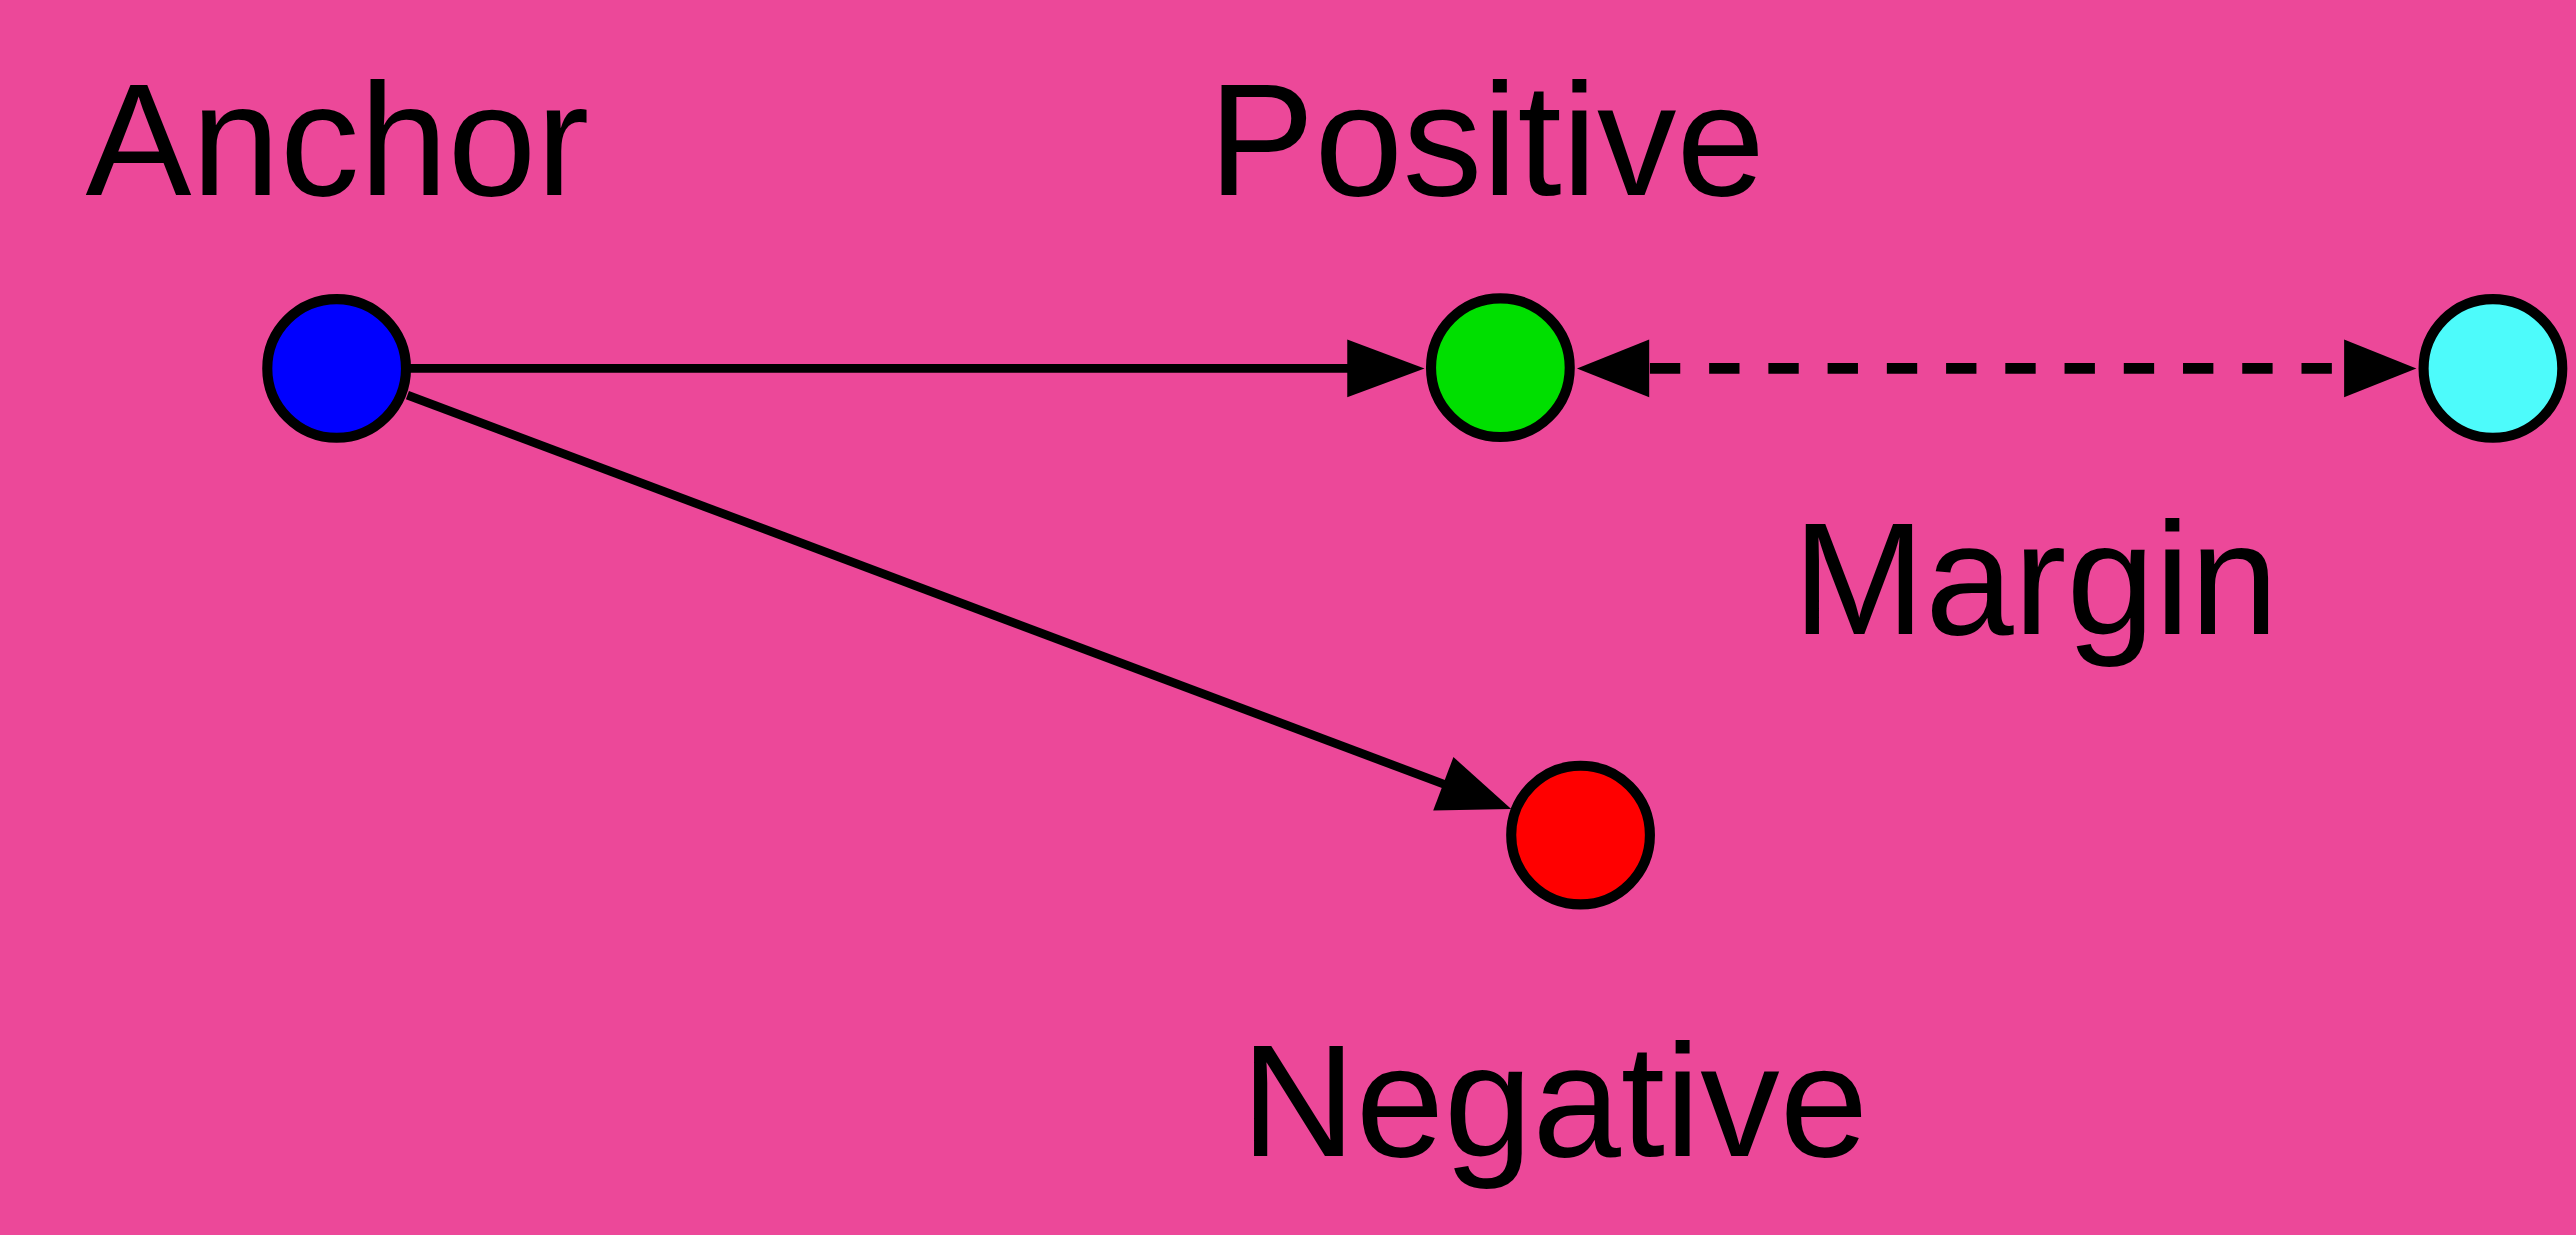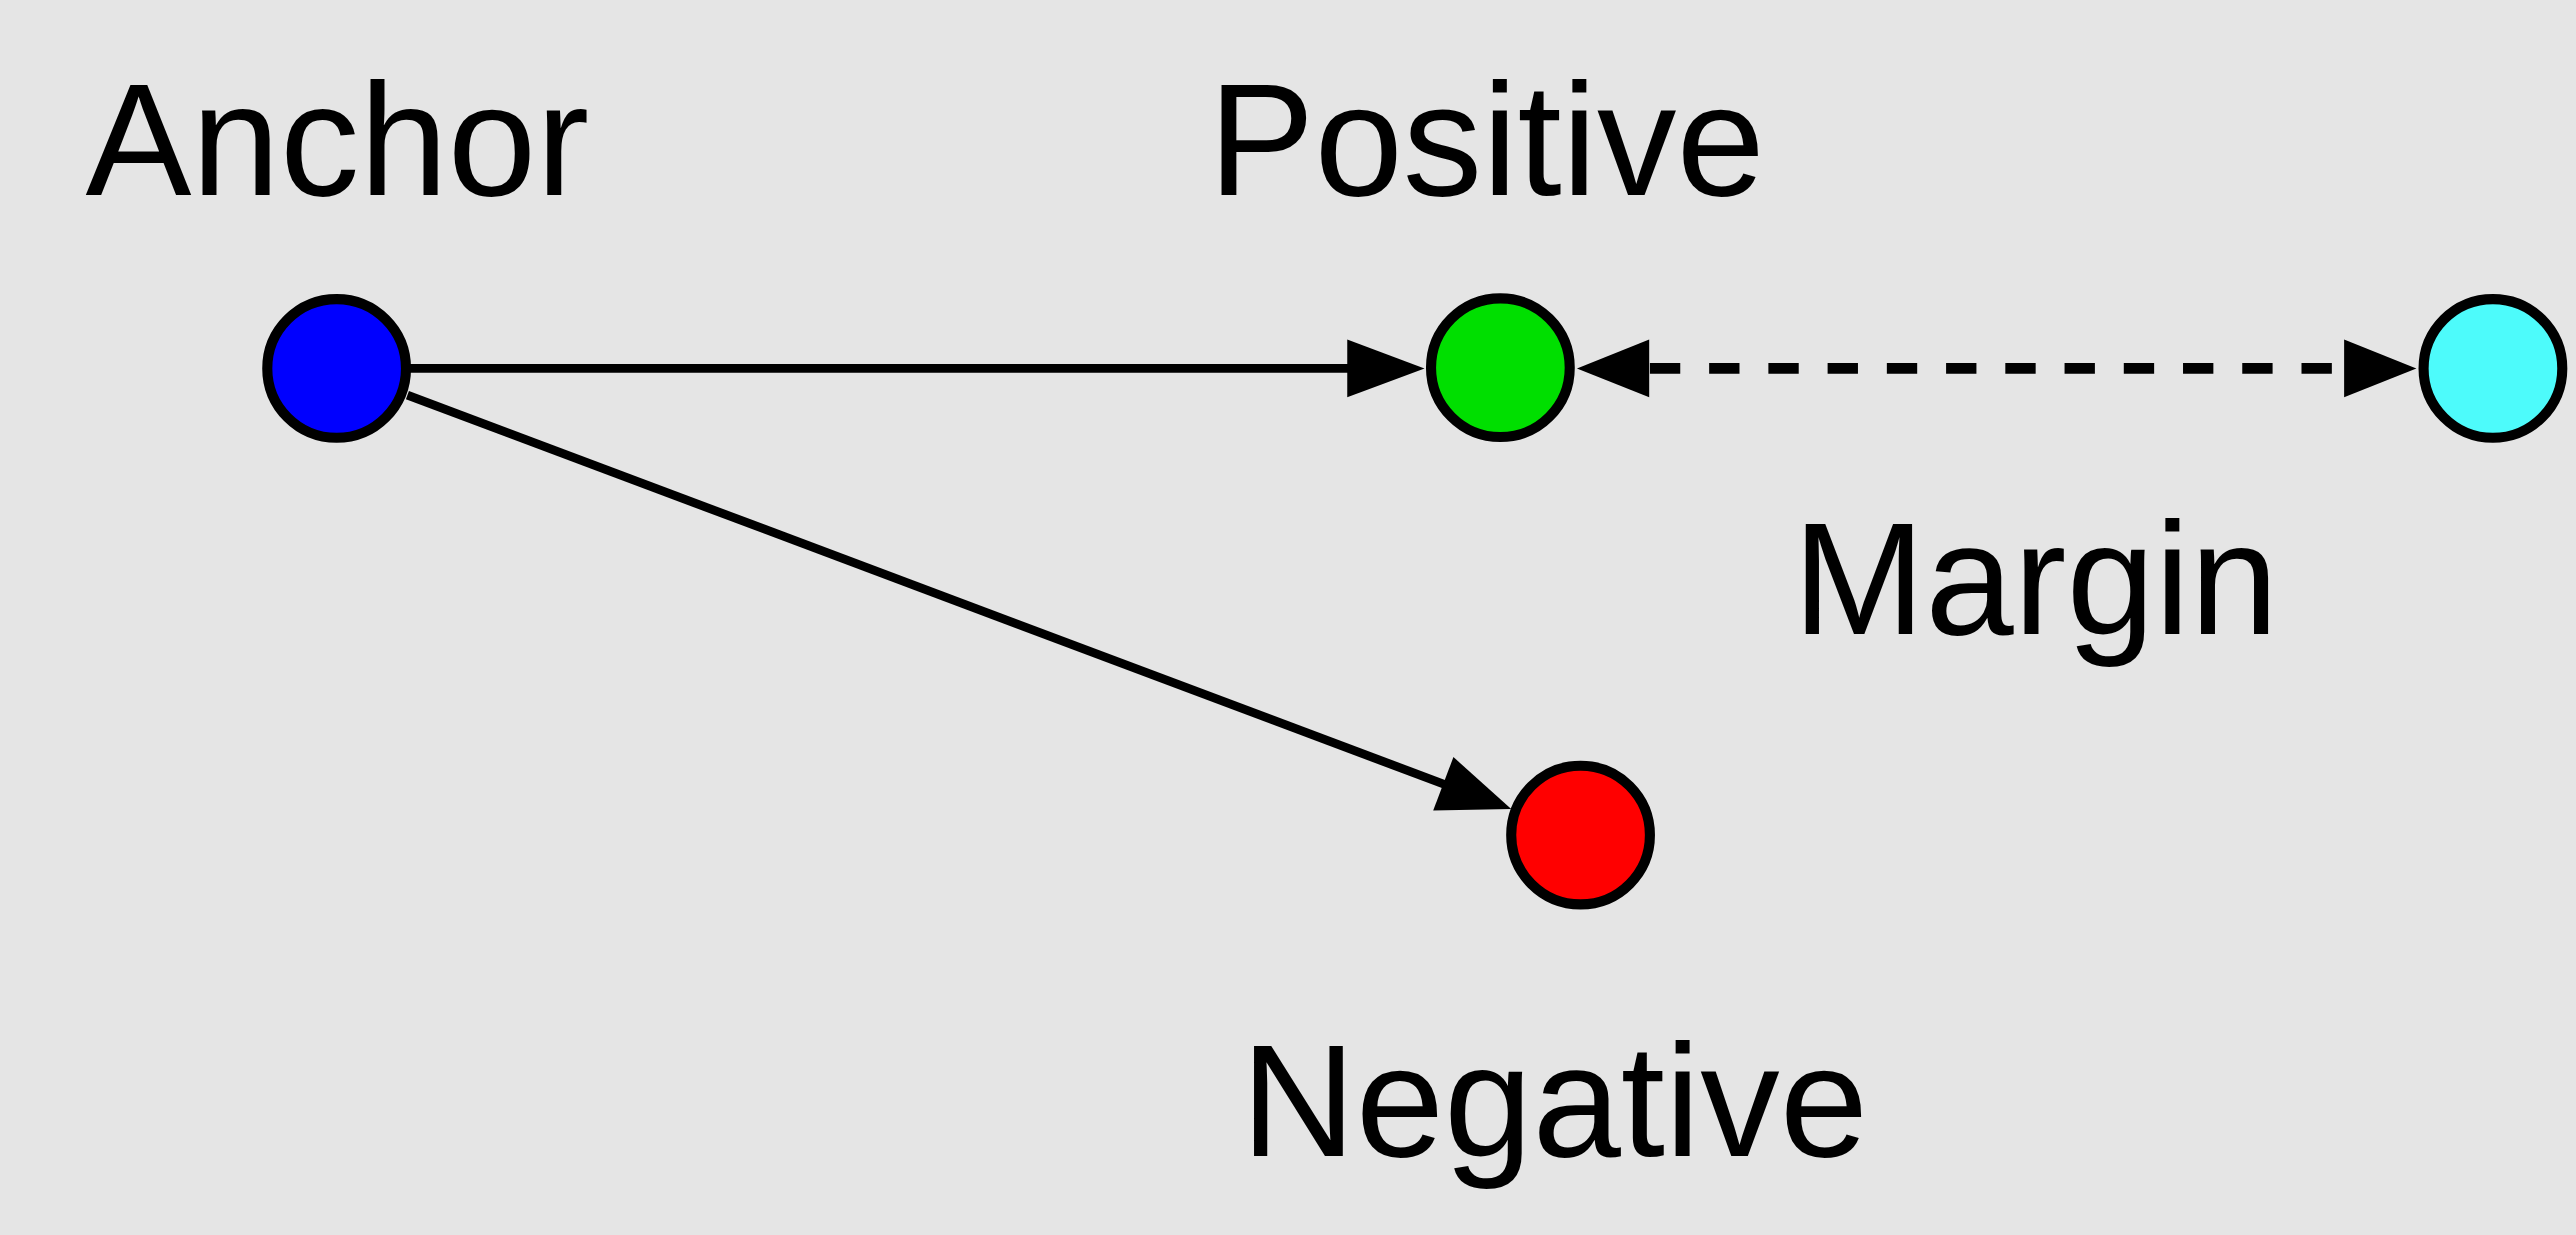--- a/index.html
+++ b/index.html
@@ -3,21 +3,21 @@
 <meta charset="utf-8">
 <style>
   html, body {
     margin: 0;
     padding: 0;
     background: #FFFFFF;
   }
   .stage {
     width: 2576px;
     height: 1236px;
-    background: #e5e5e5;
+    background: #ec4899;
     position: relative;
     overflow: hidden;
   }
   svg {
     display: block;
   }
   .node-label {
     font-family: "Liberation Sans", "DejaVu Sans", sans-serif;
     font-size: 220px;
     fill: #000000;

